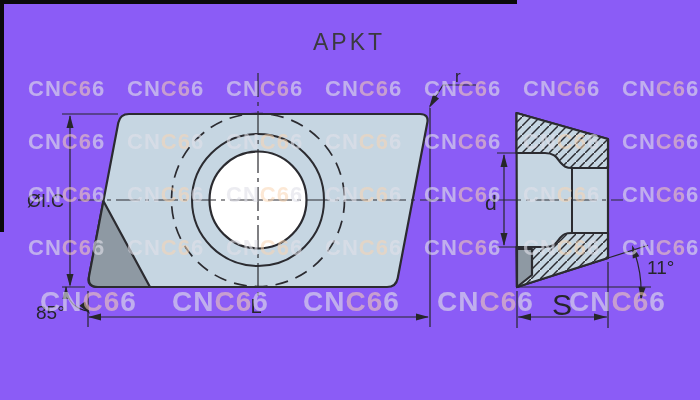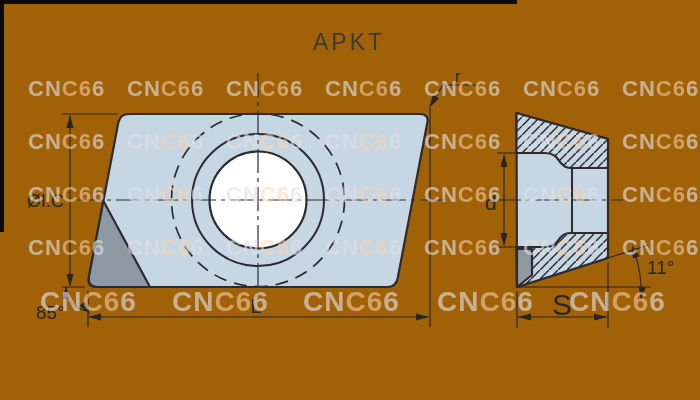--- a/index.html
+++ b/index.html
@@ -1,16 +1,16 @@
 <!DOCTYPE html>
 <html><head>
 <meta charset="utf-8">
 <style>
   html,body{margin:0;padding:0;background:#ffffff;width:700px;height:400px;overflow:hidden}
-  .stage{position:relative;width:700px;height:400px;background:#a16207}
+  .stage{position:relative;width:700px;height:400px;background:#8b5cf6}
   svg{position:absolute;left:0;top:0}
   .outline{stroke:#2b2b30;stroke-width:2.2;stroke-linejoin:round}
   .med{stroke:#2b2b30;stroke-width:2;fill:none}
   .dashed{stroke:#2b2b30;stroke-width:1.7;stroke-dasharray:13 8;fill:none}
   .cl{stroke:#2b2b30;stroke-width:1.2;stroke-dasharray:24 5 4 5;fill:none}
   .dim{stroke:#26262a;stroke-width:1.2;fill:none}
   .ar{fill:#26262a;stroke:none}
   .t{fill:#26262a;font-family:"Liberation Sans",sans-serif}
   .ttl{fill:#3a3a3e;font-family:"Liberation Sans",sans-serif;letter-spacing:3px}
   #watermark-layer{position:absolute;left:0;top:0;width:700px;height:400px;pointer-events:none;overflow:hidden}

